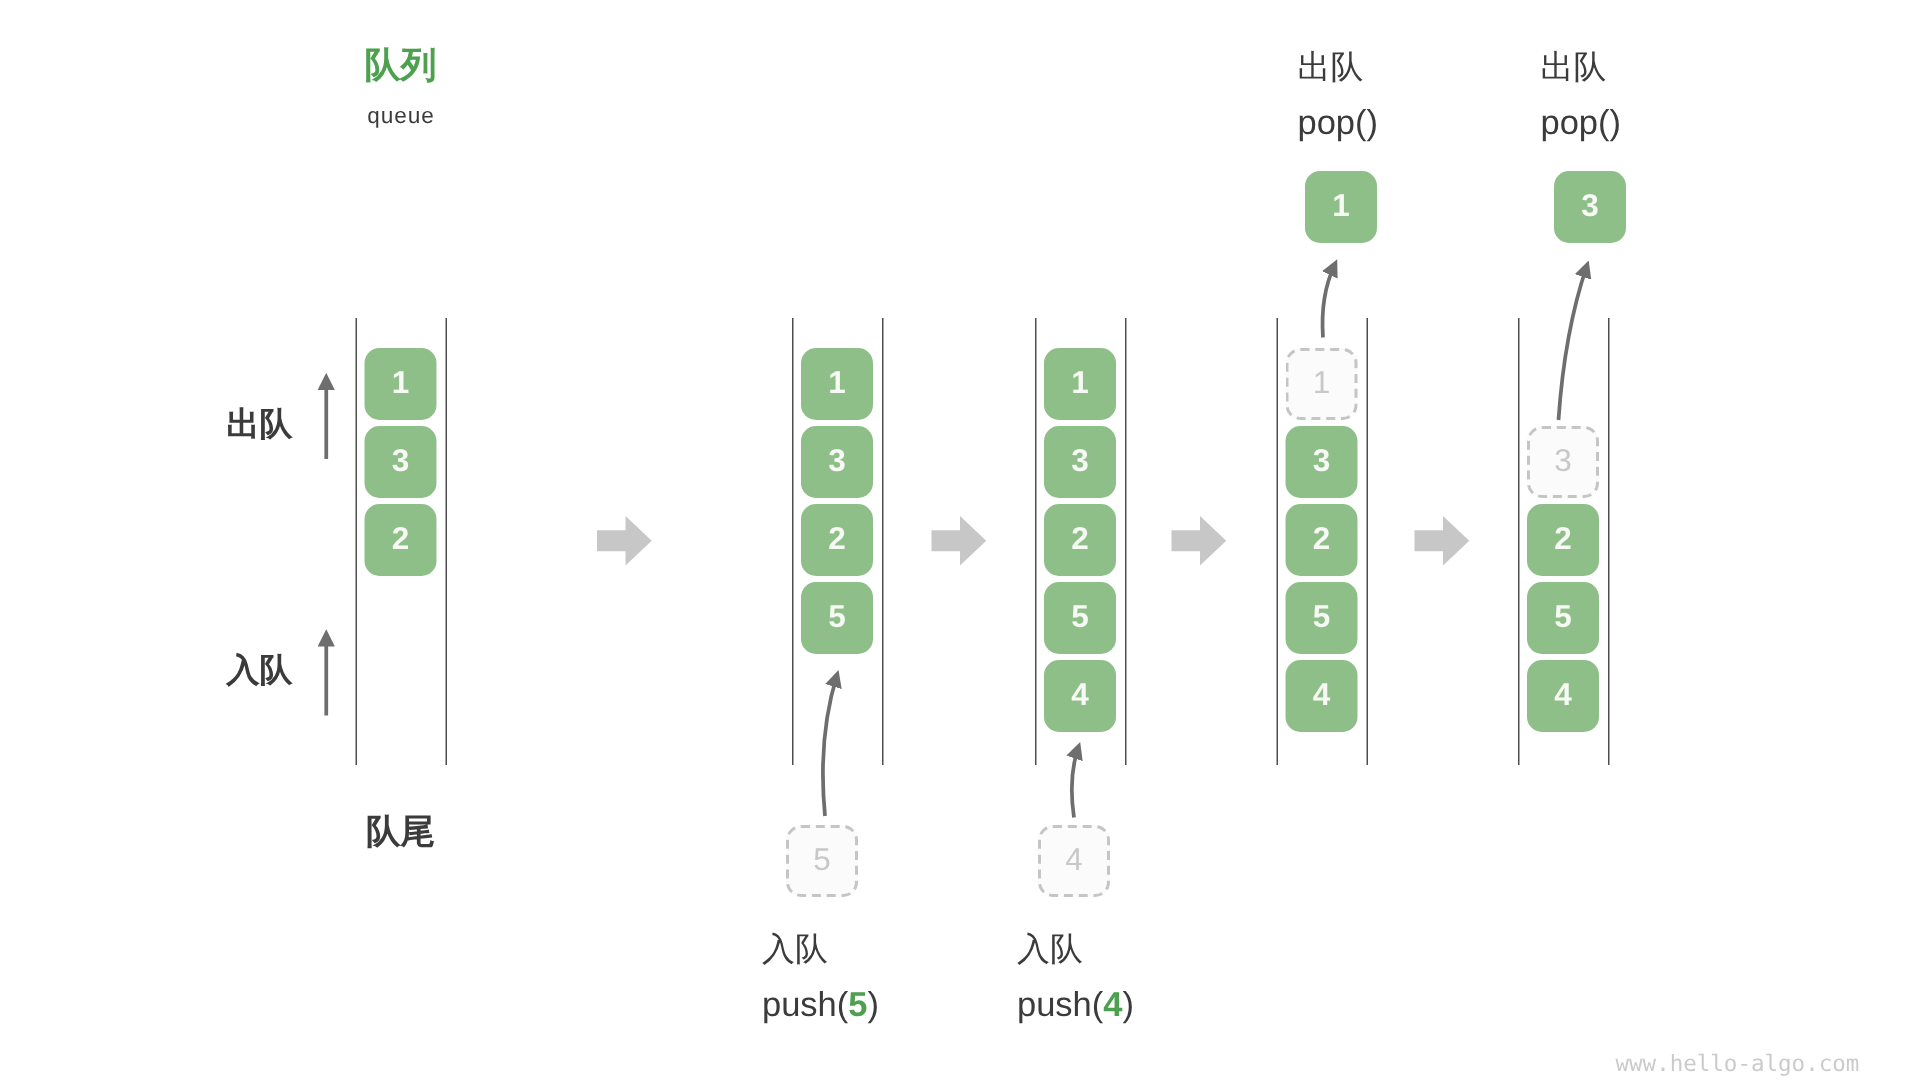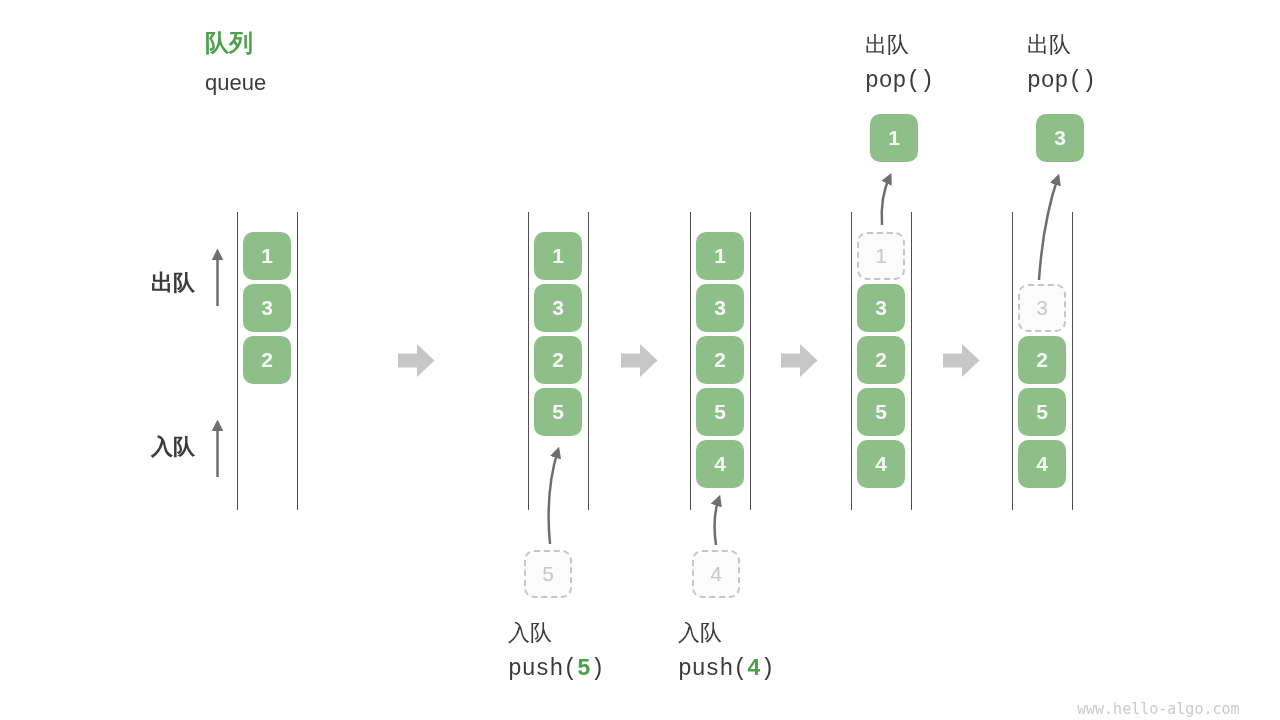--- a/index.html
+++ b/index.html
@@ -22,25 +22,25 @@
     background:var(--background);
   }
   .canvas{
     position:relative;
     width:1280px;height:720px;
     background:var(--background);
     overflow:hidden;
   }
   
   .center-col{
-    position:absolute;left:205px;width:160px;
-    color:var(--dark-text);
+    position:absolute;left:187px;width:160px;
+    text-align:center;color:var(--dark-text);font-family:Liberation Mono, monospace;
   }
   .title-zh{top:27px;font-size:24px;font-weight:bold;color:var(--accent-green);}
-  .title-en{top:70px;font-size:22px;}
+  .title-en{top:70px;font-size:15px;}
   .front-label{top:153px;font-size:23px;font-weight:bold;}
   .rear-label{top:539px;font-size:23px;font-weight:bold;}
   .side-label{
     position:absolute;left:151px;width:50px;
     font-size:22px;font-weight:bold;color:var(--dark-text);
     text-align:left;white-space:nowrap;
   }
   .side-label.dequeue{top:268px;}
   .side-label.enqueue{top:432px;}
   
@@ -73,40 +73,41 @@
   .free.solid{background:var(--box-green);color:var(--box-text);font-weight:600;}
   .free.ghost{
     background:var(--ghost-fill);
     border:2px dashed var(--ghost-border);
     color:var(--ghost-text);
   }
   
   .op{position:absolute;color:var(--dark-text);white-space:nowrap;}
   .op .op-zh{font-size:22px;margin-bottom:8px;}
   .op .op-code{
-    font-family:Liberation Mono, monospace;
+    font-family:Liberation Sans, sans-serif;
     font-size:23px;
   }
   .op .op-code .green-arg{color:var(--accent-green);font-weight:bold;}
   
   .overlay{position:absolute;left:0;top:0;pointer-events:none;}
   
   .watermark{
     position:absolute;left:1077px;top:700px;
     font-family:"DejaVu Sans Mono","Liberation Mono",monospace;
     font-size:15px;color:var(--watermark);white-space:nowrap;
   }
 </style>
 </head>
 <body>
 
 <div class="canvas">
 
   <div class="center-col title-zh">队列</div>
   <div class="center-col title-en">queue</div>
+  <div class="center-col rear-label">队尾</div>
 
   <div class="side-label dequeue">出队</div>
   <div class="side-label enqueue">入队</div>
 
   <div class="rail" style="left:237px">
     <div class="cell solid r0">1</div>
     <div class="cell solid r1">3</div>
     <div class="cell solid r2">2</div>
   </div>
 

